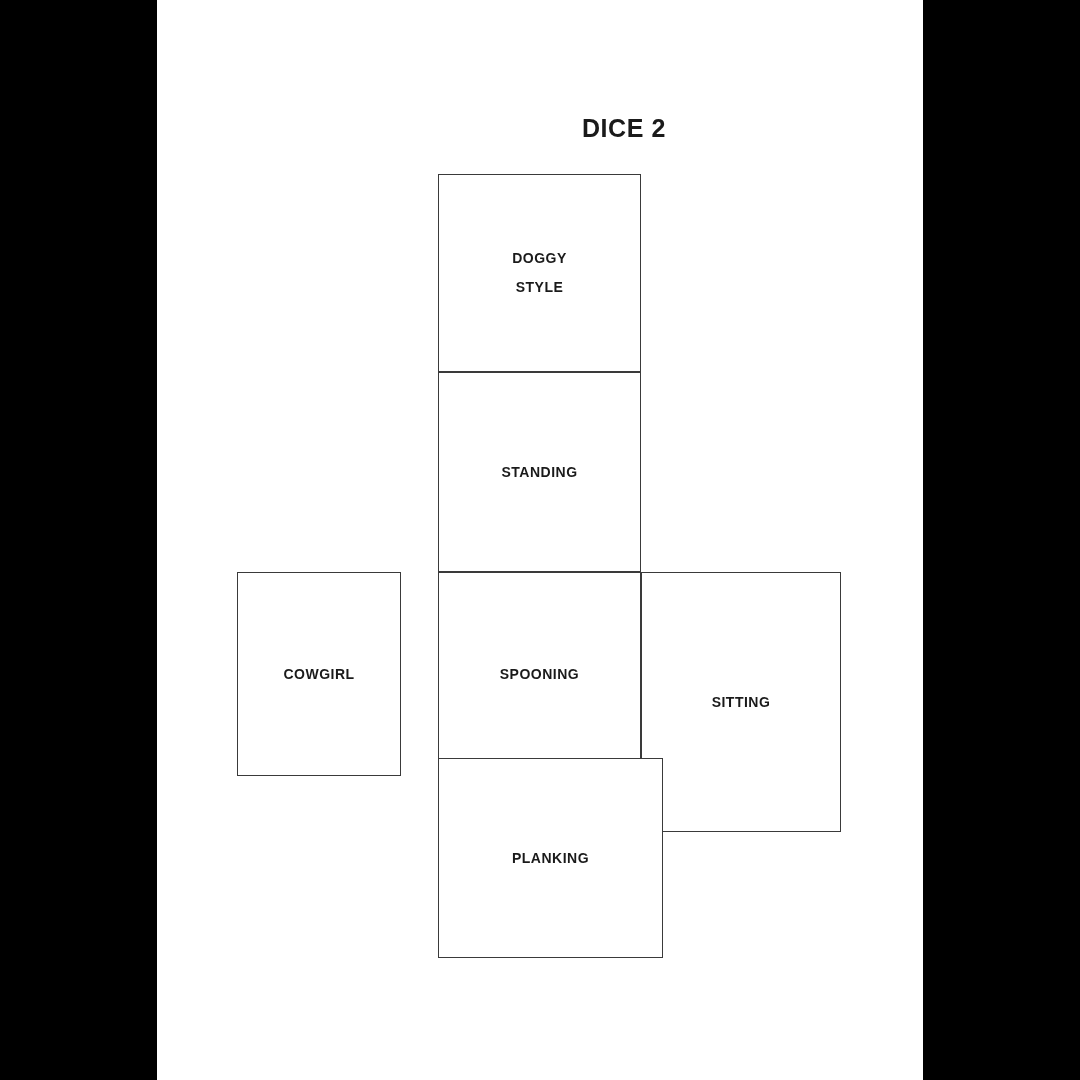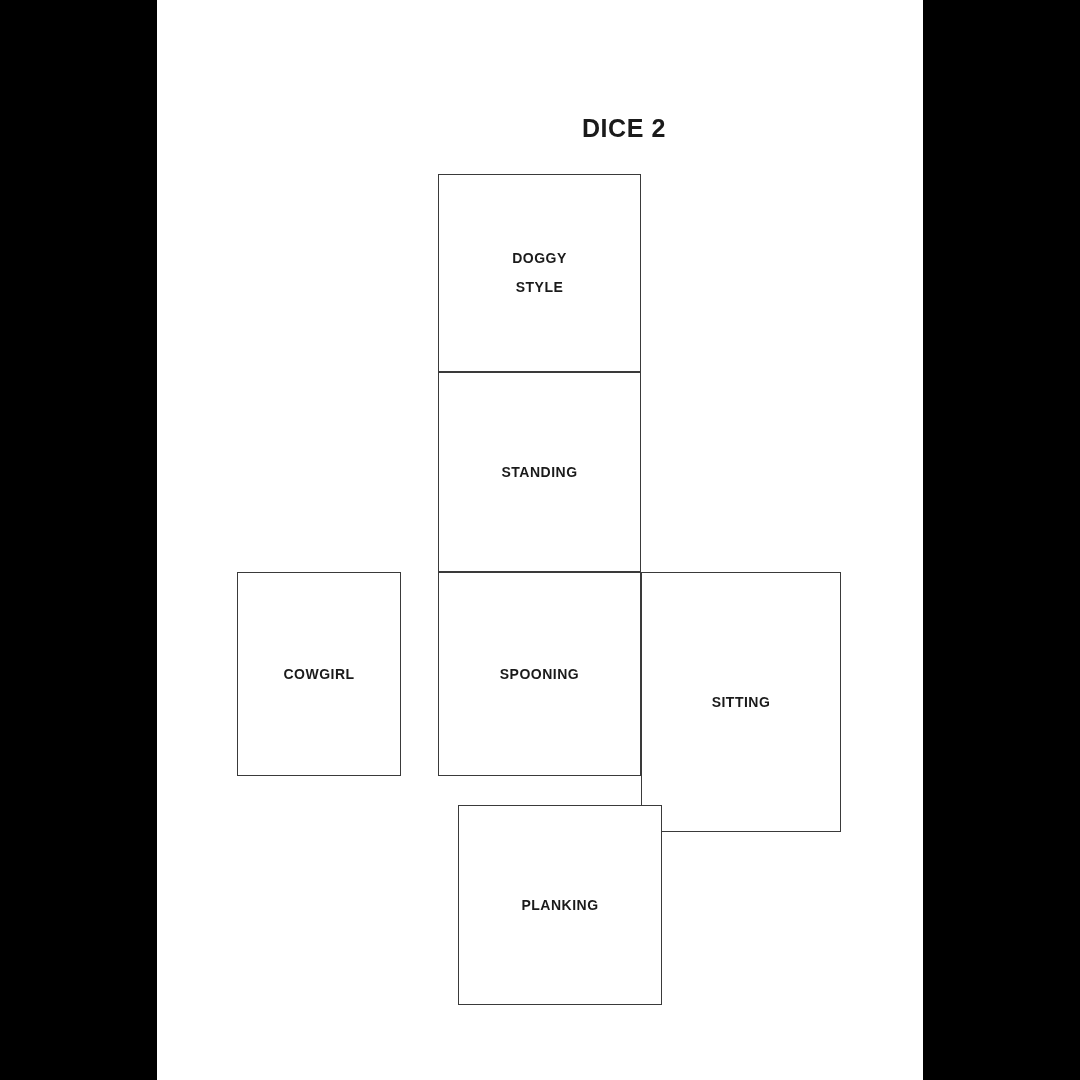--- a/index.html
+++ b/index.html
@@ -81,21 +81,21 @@
     line-height: 29px;
     white-space: pre-line;
   }
 
   
   .face-top      { left: 201px; top: 0;     width: 203px; height: 198px; }
   .face-upper    { left: 201px; top: 198px; width: 203px; height: 200px; }
   .face-left     { left: 0;     top: 398px; width: 164px; height: 204px; }
   .face-center   { left: 201px; top: 398px; width: 203px; height: 204px; }
   .face-right    { left: 404px; top: 398px; width: 200px; height: 260px; }
-  .face-bottom   { left: 201px; top: 631px; width: 204px; height: 200px; margin-left: 20px; }
+  .face-bottom   { left: 201px; top: 584px; width: 225px; height: 200px; }
 </style>
 </head>
 <body>
 
 <div class="screen">
 
   <div class="letterbox left"></div>
   <div class="letterbox right"></div>
 
   <div class="canvas">

